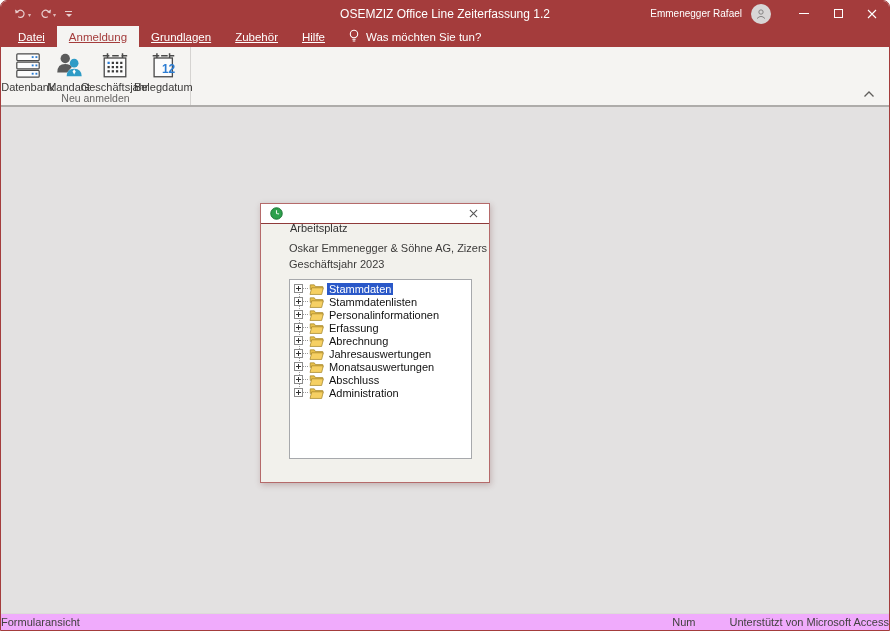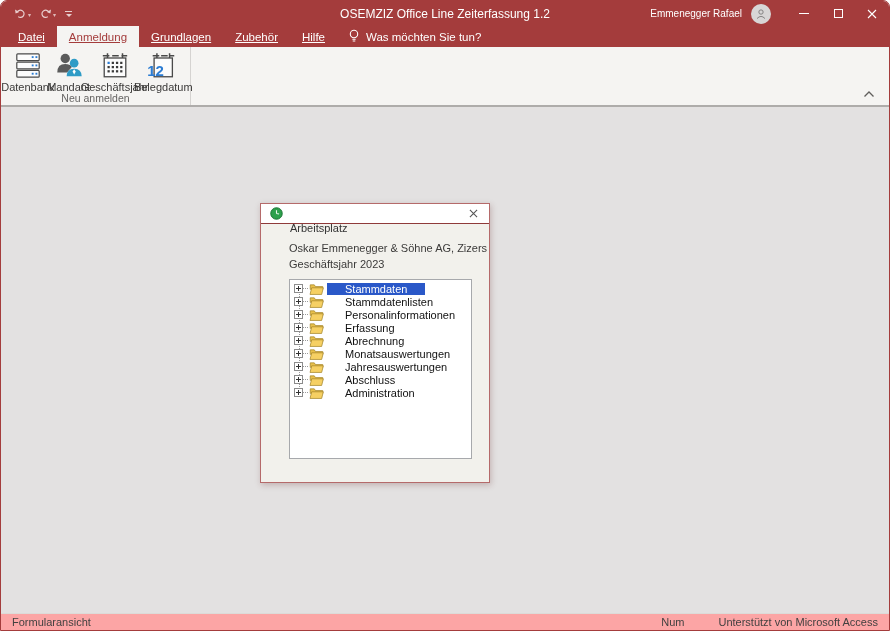--- a/index.html
+++ b/index.html
@@ -72,22 +72,22 @@
     position:absolute;left:0;top:0;bottom:0;width:190px;
     border-right:1px solid #d5d3d1;
   }
   .ribbon-buttons{display:flex;align-items:flex-start;padding:2px 4px 0 6px;}
   .ribbon-btn{
     display:flex;flex-direction:column;align-items:center;
     font-size:11px;color:#3b3a39;padding:1px 2px;min-width:40px;
   }
   .icon-wrap{position:relative;width:32px;height:30px;display:flex;align-items:center;justify-content:center;}
   .cal-num{
-    position:absolute;left:0;right:15px;top:12px;text-align:left;
-    font-size:15px;font-weight:bold;color:#2b7cd3;
+    position:absolute;left:0;right:4px;top:12px;text-align:right;
+    font-size:12px;font-weight:bold;color:#2b7cd3;
   }
   .ribbon-btn .lbl{margin-top:1px;white-space:nowrap;}
   .group-label{
     position:absolute;bottom:1px;left:0;width:100%;
     text-align:center;font-size:10.5px;color:#666463;
   }
   .ribbon-collapse{position:absolute;right:14px;bottom:3px;}
   
   .content{flex:1 1 auto;background:#e3e1e1;position:relative;}
   .dialog{
@@ -120,27 +120,27 @@
     font-size:11px;color:#111;padding-left:4px;position:relative;white-space:nowrap;
   }
   .plus-box{
     width:9px;height:9px;border:1px solid #8c8c8c;background:#fff;
     position:relative;flex:0 0 auto;z-index:1;
   }
   .plus-box::before{content:"";position:absolute;left:1px;top:3px;width:5px;height:1px;background:#333;}
   .plus-box::after{content:"";position:absolute;left:3px;top:1px;width:1px;height:5px;background:#333;}
   .dash{width:5px;border-top:1px dotted #9a9a9a;flex:0 0 auto;}
   .folder{flex:0 0 auto;margin:0 3px 0 1px;}
-  .tree-label{padding:0 18px;line-height:12px;}
+  .tree-label{padding:0 2px;line-height:12px;}
   .tree-label.selected{background:var(--selection);color:#fff;}
   
   .statusbar{
-    height:17px;background:#fca5a5;border-top:1px solid #dddbd8;
+    height:17px;background:#f0abfc;border-top:1px solid #dddbd8;
     display:flex;align-items:center;font-size:11px;color:#424140;
-    padding:0 11px;flex:0 0 auto;gap:40px;
+    padding:0 0;flex:0 0 auto;gap:40px;
   }
   .sb-right{margin-left:auto;display:flex;align-items:center;gap:34px;}
 </style>
 </head>
 <body>
 
 <div class="window">
 
   <div class="titlebar">
     <div class="qat">
@@ -355,30 +355,30 @@
     </svg>
     <span class="tree-label">Abrechnung</span>
   </div>
               <div class="tree-row">
     <span class="plus-box"></span>
     <span class="dash"></span>
     <svg class="folder" width="15" height="12" viewBox="0 0 16 13">
       <path d="M1.2 2 h4.4 l1.3 1.9 h7.9 v3 H1.2 Z" fill="#e8c04a" stroke="#a4852a" stroke-width="0.8"></path>
       <path d="M1 12.4 L2.8 5.2 L15.4 5.2 L13.6 12.4 Z" fill="#f6d063" stroke="#a4852a" stroke-width="0.8"></path>
     </svg>
+    <span class="tree-label">Jahresauswertungen</span>
+  </div>
+              <div class="tree-row">
+    <span class="plus-box"></span>
+    <span class="dash"></span>
+    <svg class="folder" width="15" height="12" viewBox="0 0 16 13">
+      <path d="M1.2 2 h4.4 l1.3 1.9 h7.9 v3 H1.2 Z" fill="#e8c04a" stroke="#a4852a" stroke-width="0.8"></path>
+      <path d="M1 12.4 L2.8 5.2 L15.4 5.2 L13.6 12.4 Z" fill="#f6d063" stroke="#a4852a" stroke-width="0.8"></path>
+    </svg>
     <span class="tree-label">Monatsauswertungen</span>
-  </div>
-              <div class="tree-row">
-    <span class="plus-box"></span>
-    <span class="dash"></span>
-    <svg class="folder" width="15" height="12" viewBox="0 0 16 13">
-      <path d="M1.2 2 h4.4 l1.3 1.9 h7.9 v3 H1.2 Z" fill="#e8c04a" stroke="#a4852a" stroke-width="0.8"></path>
-      <path d="M1 12.4 L2.8 5.2 L15.4 5.2 L13.6 12.4 Z" fill="#f6d063" stroke="#a4852a" stroke-width="0.8"></path>
-    </svg>
-    <span class="tree-label">Jahresauswertungen</span>
   </div>
               <div class="tree-row">
     <span class="plus-box"></span>
     <span class="dash"></span>
     <svg class="folder" width="15" height="12" viewBox="0 0 16 13">
       <path d="M1.2 2 h4.4 l1.3 1.9 h7.9 v3 H1.2 Z" fill="#e8c04a" stroke="#a4852a" stroke-width="0.8"></path>
       <path d="M1 12.4 L2.8 5.2 L15.4 5.2 L13.6 12.4 Z" fill="#f6d063" stroke="#a4852a" stroke-width="0.8"></path>
     </svg>
     <span class="tree-label">Abschluss</span>
   </div>

